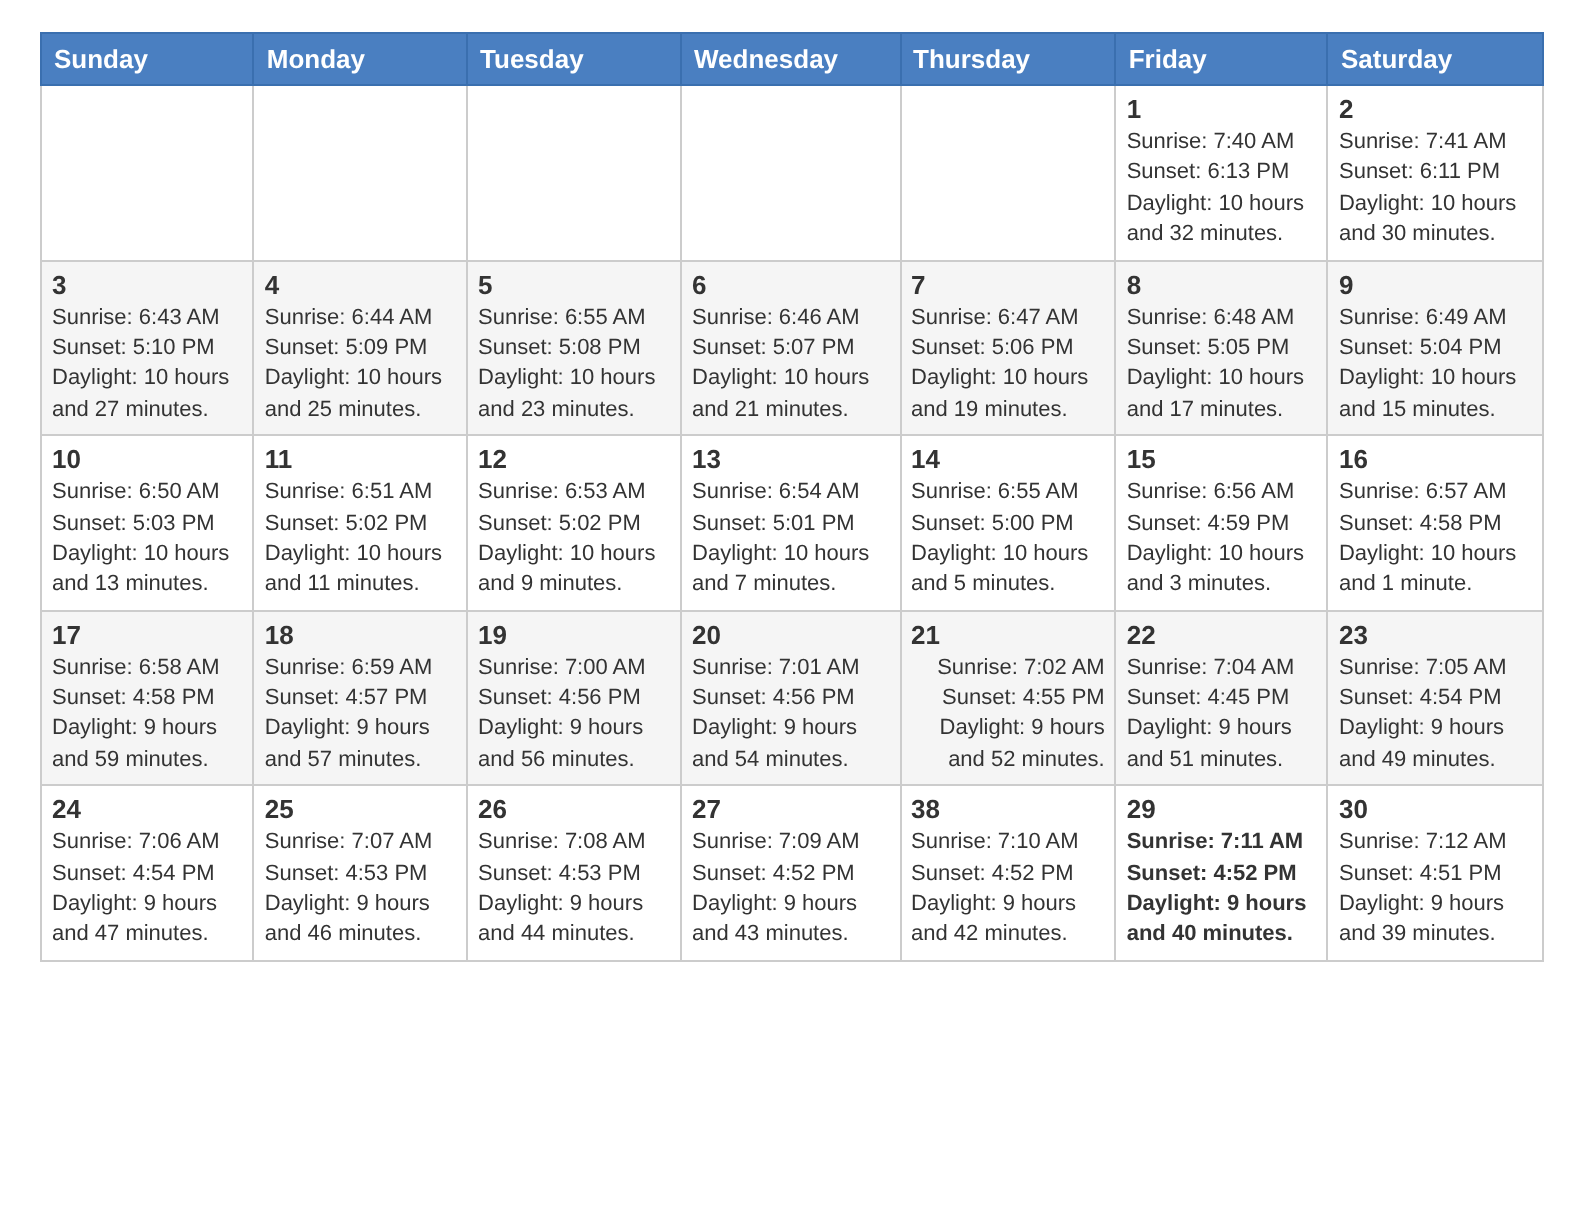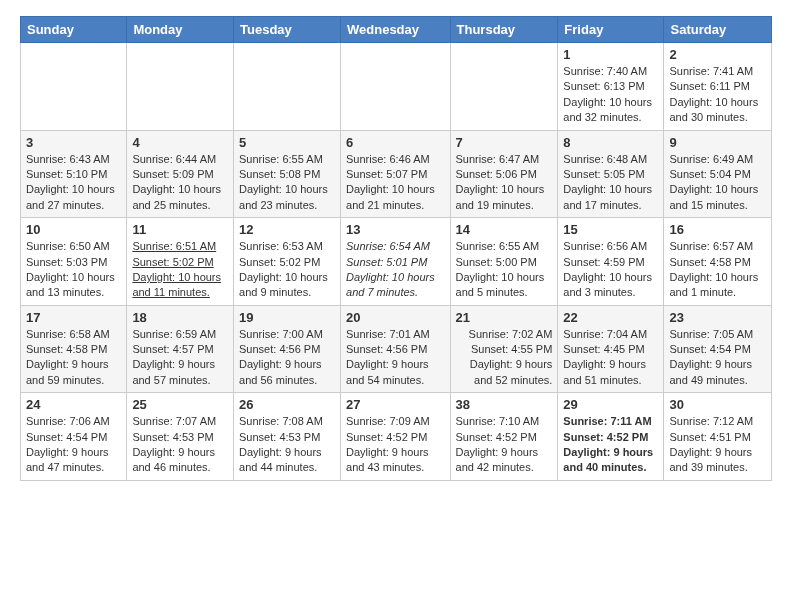--- a/index.html
+++ b/index.html
@@ -186,35 +186,35 @@
         <tr>
           <td>
             <span class="day-num">10</span>
             <div class="day-info" style="white-space: pre-line;">Sunrise: 6:50 AM
 Sunset: 5:03 PM
 Daylight: 10 hours
 and 13 minutes.</div>
           </td>
           <td>
             <span class="day-num">11</span>
-            <div class="day-info" style="white-space: pre-line; text-decoration: underline;">Sunrise: 6:51 AM
+            <div class="day-info" style="white-space: pre-line;">Sunrise: 6:51 AM
 Sunset: 5:02 PM
 Daylight: 10 hours
 and 11 minutes.</div>
           </td>
           <td>
             <span class="day-num">12</span>
             <div class="day-info" style="white-space: pre-line;">Sunrise: 6:53 AM
 Sunset: 5:02 PM
 Daylight: 10 hours
 and 9 minutes.</div>
           </td>
           <td>
             <span class="day-num">13</span>
-            <div class="day-info" style="white-space: pre-line; font-style: italic;">Sunrise: 6:54 AM
+            <div class="day-info" style="white-space: pre-line;">Sunrise: 6:54 AM
 Sunset: 5:01 PM
 Daylight: 10 hours
 and 7 minutes.</div>
           </td>
           <td>
             <span class="day-num">14</span>
             <div class="day-info" style="white-space: pre-line;">Sunrise: 6:55 AM
 Sunset: 5:00 PM
 Daylight: 10 hours
 and 5 minutes.</div>

